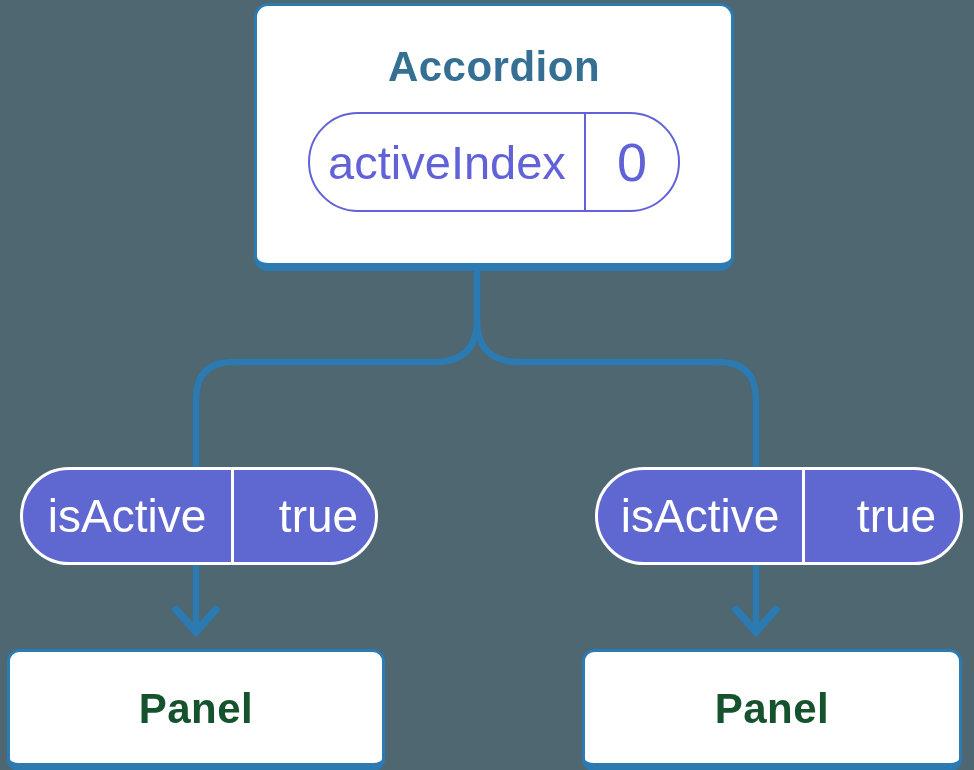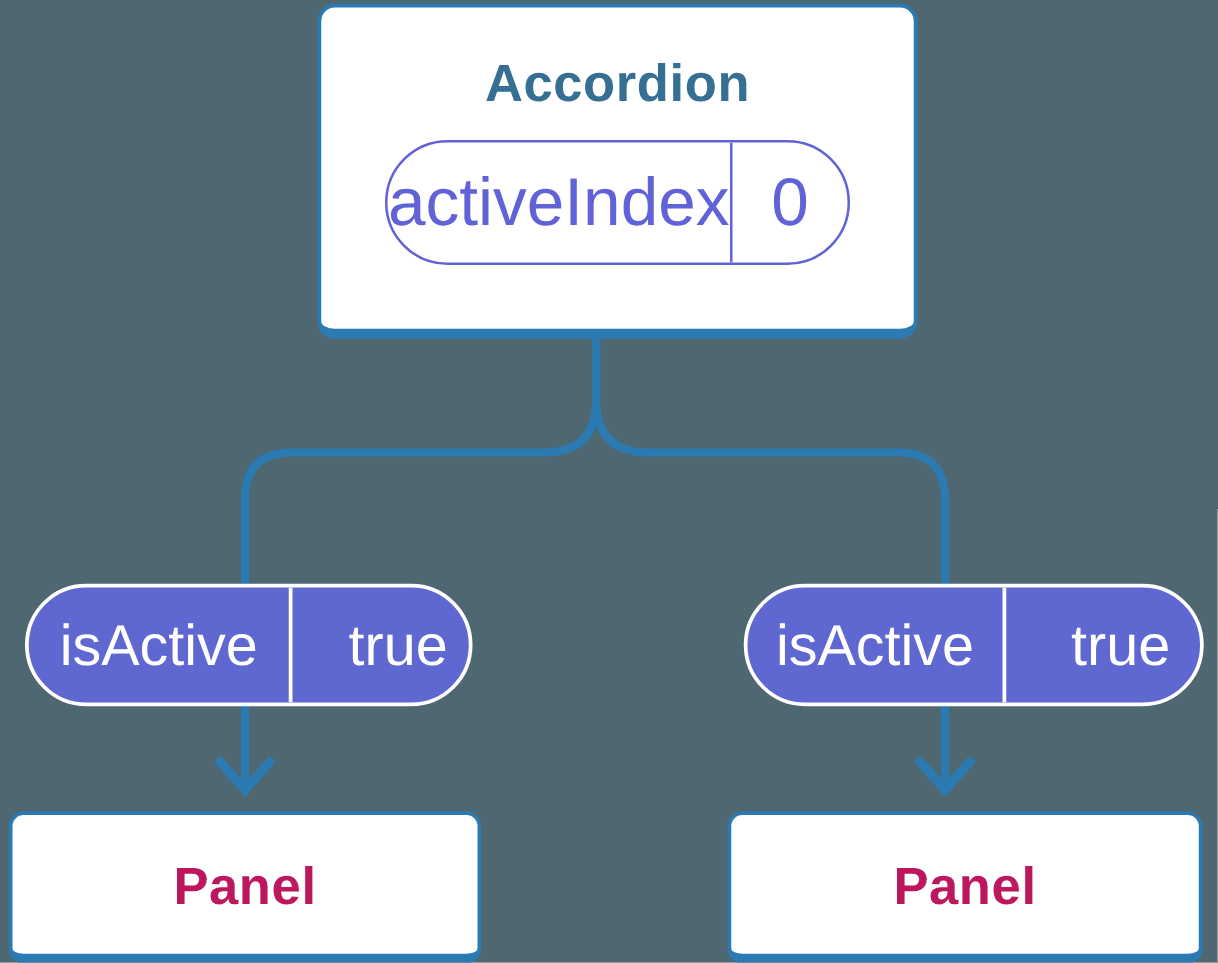--- a/index.html
+++ b/index.html
@@ -31,21 +31,21 @@
   }
   .state-pill {
     margin-top: 22px; width: 372px; height: 100px; box-sizing: border-box;
     border: 2.5px solid #6262d8; border-radius: 60px;
     display: flex; background: #ffffff; overflow: hidden;
   }
   .state-pill .pill-name {
     flex: 0 0 276px; box-sizing: border-box;
     display: flex; align-items: center; justify-content: center;
     border-right: 2.5px solid #6262d8;
-    color: #6262d8; font-size: 54px;
+    color: #6262d8; font-size: 47px;
   }
   .state-pill .pill-value {
     flex: 1; display: flex; align-items: center; justify-content: center;
     color: #6262d8; font-size: 54px;
   }
 
   .prop-pill {
     position: absolute; box-sizing: border-box;
     background: #5f67d1; color: #ffffff;
     border: 3px solid #ffffff; border-radius: 60px;
@@ -67,21 +67,21 @@
   .prop-pill.pill-left .pill-name  { flex: 0 0 211px; }
   .prop-pill.pill-right { left: 595px; width: 368px; }
   .prop-pill.pill-right .pill-name { flex: 0 0 207px; }
 
   .panel-card {
     justify-content: center; border-radius: 12px;
   }
   .panel-left  { left: 7px;   top: 649px; width: 378px; height: 122px; }
   .panel-right { left: 582px; top: 649px; width: 380px; height: 122px; }
   .panel-title {
-    color: #be185d; font-size: 42px; font-weight: 600; margin-top: 4px;
+    color: #14532d; font-size: 42px; font-weight: 600; margin-top: 4px;
   }
 </style>
 </head>
 <body>
 
 <div class="diagram">
 
   <svg class="connectors" viewBox="0 0 974 770" xmlns="http://www.w3.org/2000/svg">
     <path class="branch" d="M477 262 L477 320 Q477 362 435 362 L233 362 Q196 362 196 400 L196 631"></path>
     <path class="branch" d="M477 262 L477 320 Q477 362 519 362 L719 362 Q756 362 756 400 L756 631"></path>

